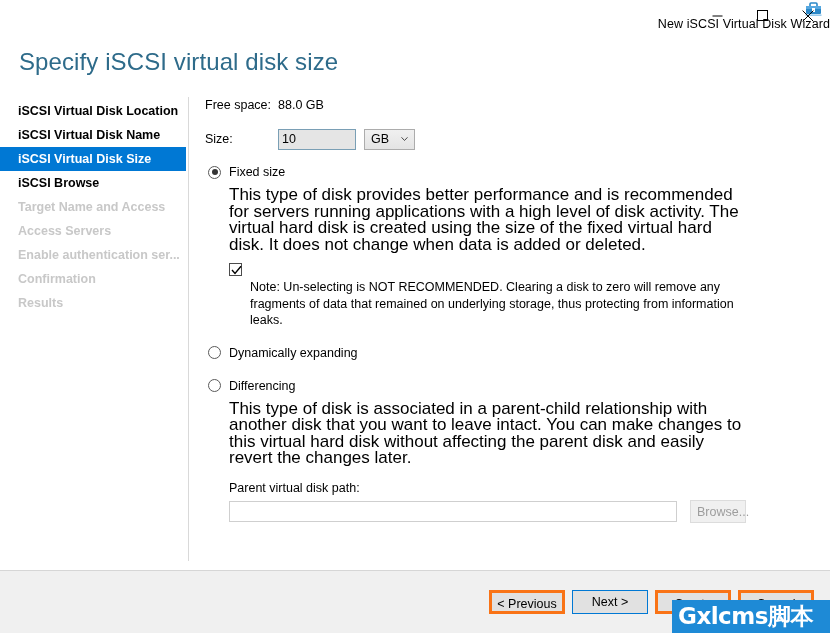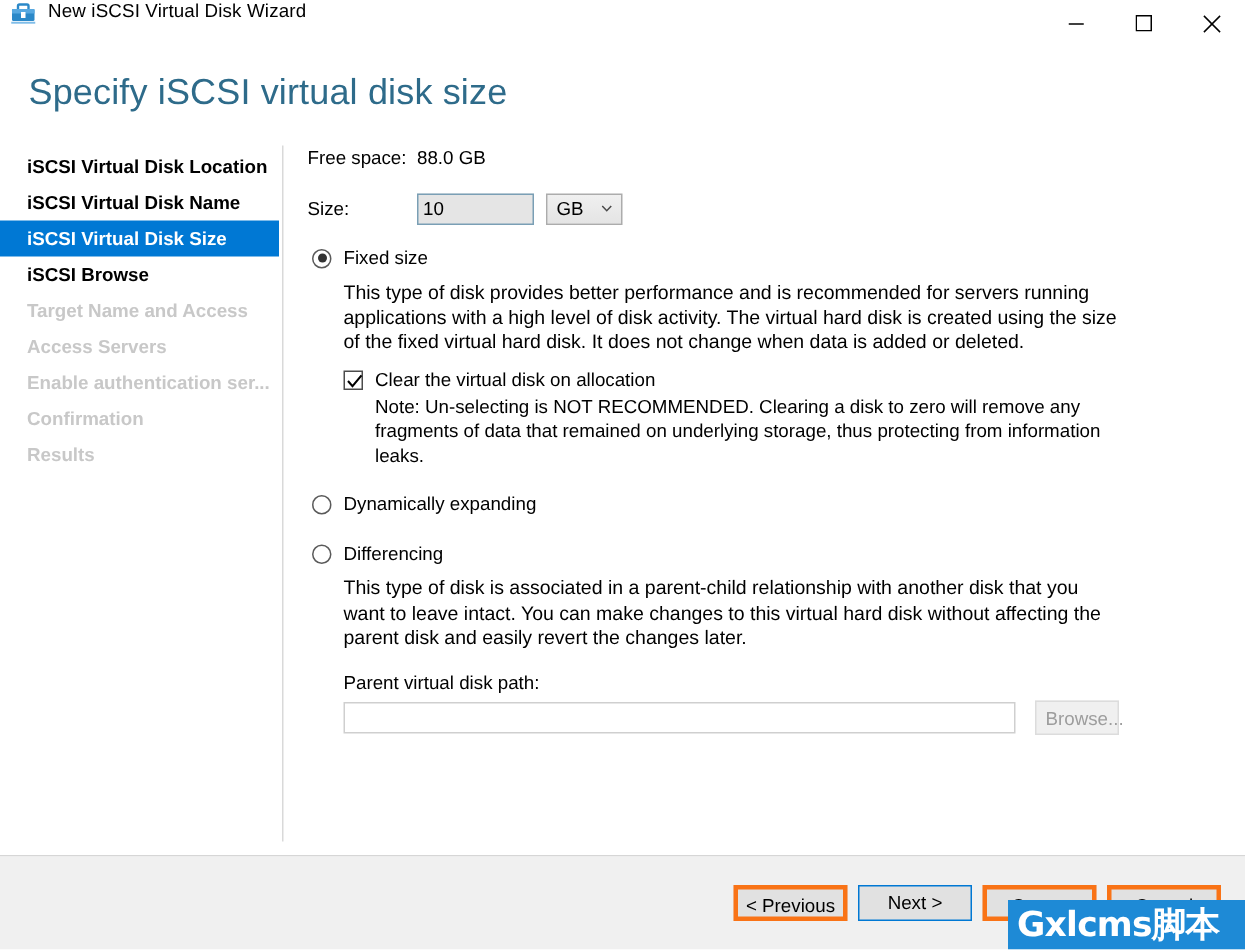--- a/index.html
+++ b/index.html
@@ -24,22 +24,23 @@
     display: flex;
     flex-direction: column;
   }
 
   
   .titlebar {
     height: 31px;
     min-height: 31px;
     background: #ffffff;
     display: flex;
-    align-items: flex-start;
-    position: relative;
+    align-items: flex-end;
+    position: relative;
+    flex-direction: column;
   }
   .titlebar-icon {
     width: 17px;
     height: 17px;
     margin-left: 7px;
     margin-right: 8px;
     flex: 0 0 auto;
     display: block;
   }
   .titlebar-text {
@@ -215,21 +216,21 @@
   }
   .opt-label {
     margin-left: 8px;
     font-size: 12.5px;
     color: #000;
   }
   .opt-desc {
     margin-left: 24px;
     margin-top: 7px;
     width: 516px;
-    font-size: 13px;
+    font-size: 17px;
     line-height: 16.5px;
     color: #000;
   }
 
   .checkbox-row {
     display: flex;
     align-items: flex-start;
     margin-left: 24px;
     margin-top: 9px;
   }
@@ -429,21 +430,20 @@
           <span class="opt-label">Fixed size</span>
         </div>
         <div class="opt-desc">This type of disk provides better performance and is recommended for servers running applications with a high level of disk activity. The virtual hard disk is created using the size of the fixed virtual hard disk. It does not change when data is added or deleted.</div>
 
         <div class="checkbox-row">
           <span class="checkbox checked">
             <svg width="11" height="11" viewBox="0 0 11 11">
               <path d="M1 5 L4 8.4 L10 1.2" fill="none" stroke="#000000" stroke-width="1.4"></path>
             </svg>
           </span>
-          <span class="checkbox-label">Clear the virtual disk on allocation</span>
         </div>
         <div class="note-text">Note: Un-selecting is NOT RECOMMENDED. Clearing a disk to zero will remove any fragments of data that remained on underlying storage, thus protecting from information leaks.</div>
       </div>
 
       <div class="opt-block" style="margin-top:16px;">
         <div class="opt-head">
           <span class="radio"></span>
           <span class="opt-label">Dynamically expanding</span>
         </div>
       </div>

